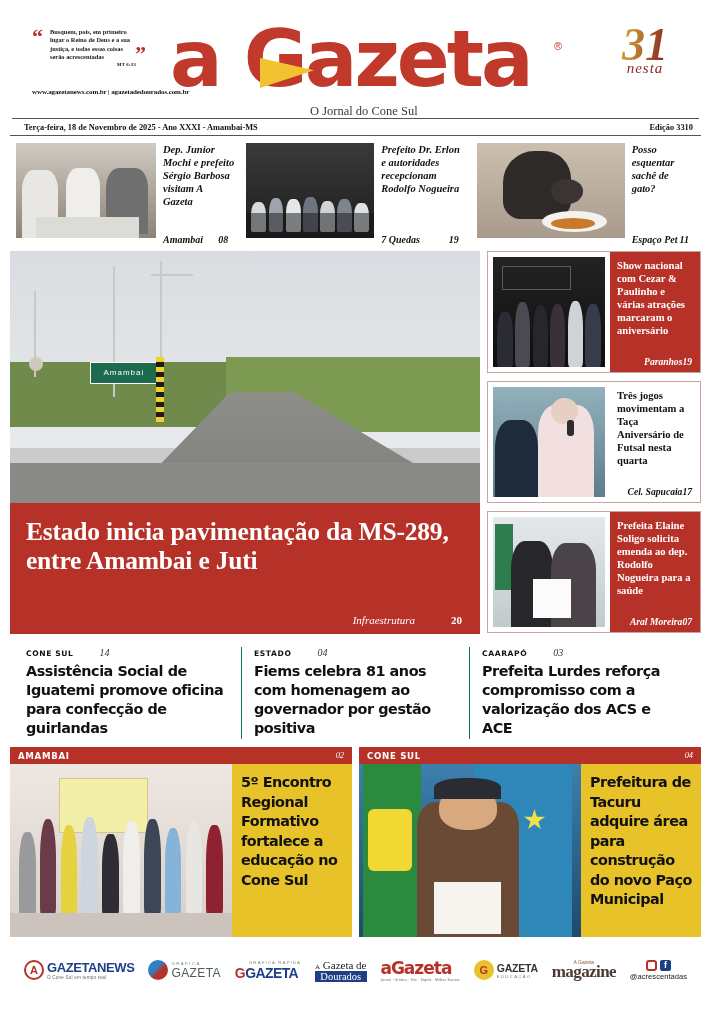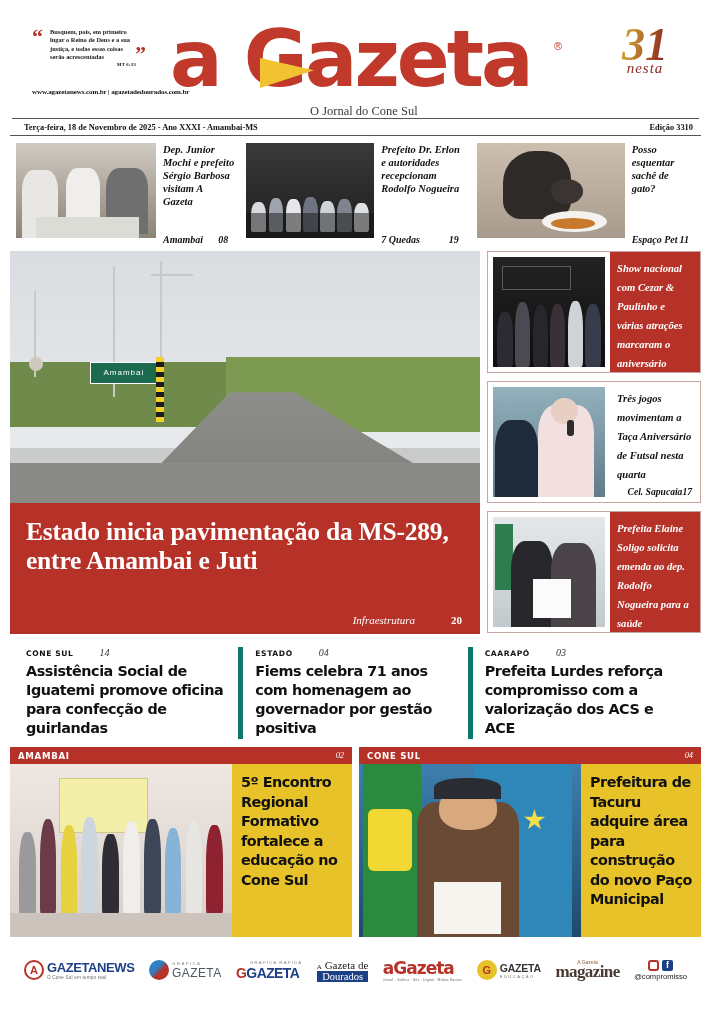--- a/index.html
+++ b/index.html
@@ -116,28 +116,28 @@
   .rail { flex:1; display:flex; flex-direction:column; gap:8px; }
   .rail-card {
     display:flex; border:1px solid #C9A5A1; height:122px; background:#fff;
   }
   .rail-card.red-txt .rc-text { background:#B63228; color:#fff; }
   .rc-img { width:112px; background:#d4d4d4; margin:5px; overflow:hidden; position:relative; }
   .rc-text {
     flex:1; padding:7px 8px 5px 7px; display:flex; flex-direction:column;
     justify-content:space-between; font-family:"Liberation Serif", serif;
   }
-  .rc-head { font-size:10.6px; line-height:19px; font-weight:bold; font-style:italic; }
+  .rc-head { font-size:10.6px; line-height:13px; font-weight:bold; }
   .rc-foot { display:flex; justify-content:flex-end; font-size:9.6px; font-style:italic; font-weight:bold;}
   .rail-card.white-txt .rc-text { color:#111; }
 
   
   .briefs { display:flex; margin-top:13px; height:92px; padding:0 4px; }
   .brief { flex:1; padding:0 12px; }
-  .brief + .brief { border-left:5px solid #0f766e; }
+  .brief + .brief { border-left:1px solid #0f766e; }
   .brief-kicker {
     display:flex; gap:26px; align-items:baseline; margin-bottom:4px;
   }
   .brief-sec {
     font-family:"DejaVu Sans", sans-serif; font-weight:bold; font-size:7.6px;
     letter-spacing:.6px; color:#111;
   }
   .brief-pg { font-family:"Liberation Serif", serif; font-size:10px; font-style:italic; color:#333; }
   .brief-head {
     font-family:"DejaVu Sans", sans-serif; font-weight:bold; font-size:14.4px;
@@ -379,21 +379,21 @@
         <span class="brief-sec">CONE SUL</span>
         <span class="brief-pg">14</span>
       </div>
       <div class="brief-head">Assistência Social de Iguatemi promove oficina para confecção de guirlandas</div>
     </div>
     <div class="brief">
       <div class="brief-kicker">
         <span class="brief-sec">ESTADO</span>
         <span class="brief-pg">04</span>
       </div>
-      <div class="brief-head">Fiems celebra 71 anos com homenagem ao governador por gestão positiva</div>
+      <div class="brief-head">Fiems celebra 81 anos com homenagem ao governador por gestão positiva</div>
     </div>
     <div class="brief">
       <div class="brief-kicker">
         <span class="brief-sec">CAARAPÓ</span>
         <span class="brief-pg">03</span>
       </div>
       <div class="brief-head">Prefeita Lurdes reforça compromisso com a valorização dos ACS e ACE</div>
     </div>
   </div>
 
@@ -500,17 +500,17 @@
         <div style="font-size:5px;color:#8a5a3a;">A Gazeta</div>
         <div style="font-family:'Liberation Serif',serif;font-weight:bold;font-size:17px;color:#4a3a33;letter-spacing:-.6px;margin-top:-3px;">magazine</div>
       </div>
     </div>
 
     <div class="flogo" style="flex-direction:column;gap:1px;">
       <div style="display:flex;gap:3px;">
         <div style="width:11px;height:11px;border:2px solid #B63228;border-radius:3px;"></div>
         <div style="width:11px;height:11px;background:#1d3f86;border-radius:2px;color:#fff;font-size:9px;text-align:center;line-height:11px;font-weight:bold;">f</div>
       </div>
-      <div style="font-size:7.6px;color:#222;">@compromisso</div>
+      <div style="font-size:7.6px;color:#222;">@acrescentadas</div>
     </div>
 
   </div>
 </div>
 
 </body></html>

